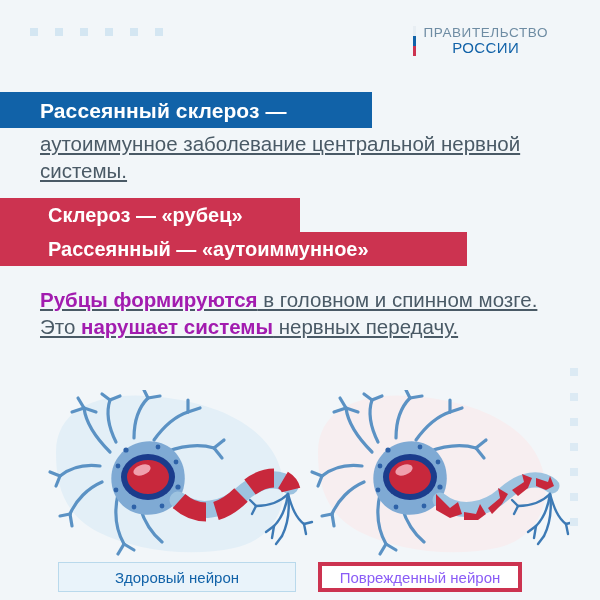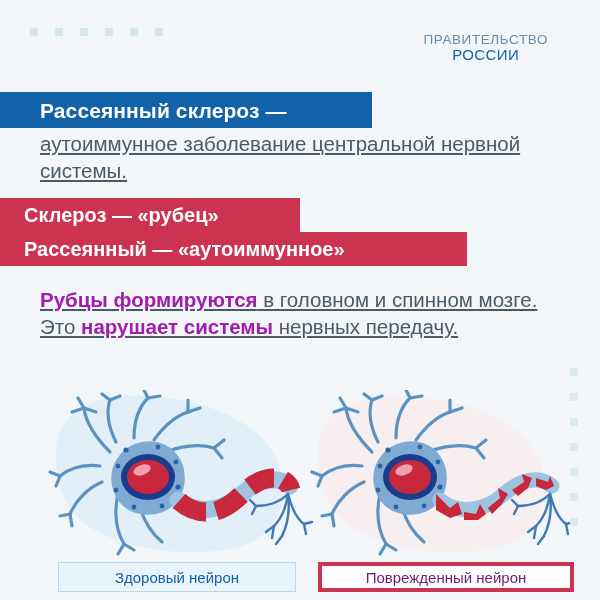--- a/index.html
+++ b/index.html
@@ -54,21 +54,20 @@
     background: #dceaf4;
   }
 
   .logo {
     position: absolute;
     top: 26px;
     right: 52px;
     display: flex;
     align-items: stretch;
     gap: 7px;
-    flex-direction: column;
   }
   .logo-flag {
     width: 3px;
     display: flex;
     flex-direction: column;
   }
   .logo-flag i { display: block; flex: 1; }
   .logo-flag .f-w { background: #e8eef3; }
   .logo-flag .f-b { background: #1162a8; }
   .logo-flag .f-r { background: #cc3350; }
@@ -122,21 +121,21 @@
   .banner-red {
     position: absolute;
     top: 198px;
     left: 0;
   }
   .red-line {
     background: #cc3350;
     height: 34px;
     display: flex;
     align-items: center;
-    padding-left: 24px;
+    padding-left: 48px;
     padding-right: 16px;
     box-sizing: border-box;
     color: #ffffff;
     font-size: 20px;
     font-weight: bold;
     white-space: nowrap;
   }
   .red-line.r1 { width: 300px; }
   .red-line.r2 { width: 467px; }
 
@@ -176,23 +175,23 @@
   .label-blue {
     border: 1.5px solid #b9d9ec;
     background: #e9f3fa;
     color: #1162a8;
     left: 20px;
     align-items: center;
   }
   .label-red {
     border: 4px solid #cc3350;
     background: #ffffff;
-    color: #701a75;
+    color: #8b5cf6;
     left: 18px;
-    width: 256px;
+    width: 204px;
   }
   .label-box span {
     font-size: 15px;
     white-space: nowrap;
   }
 </style>
 </head>
 <body>
 
 <div class="page">

